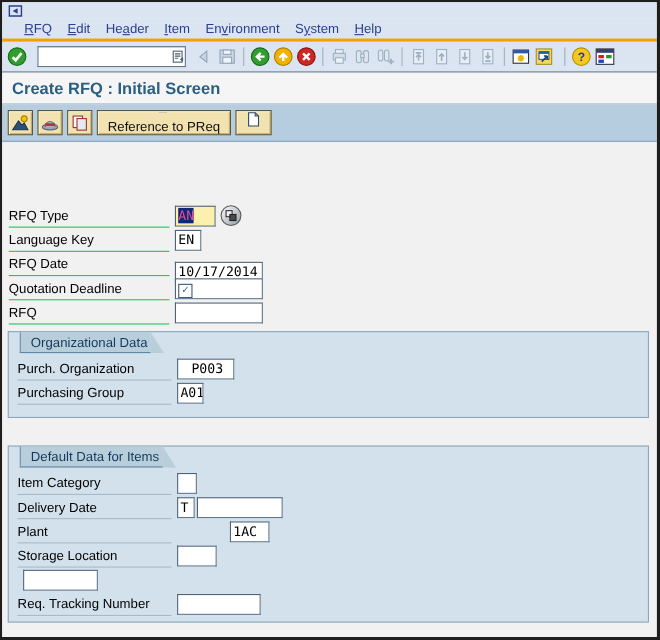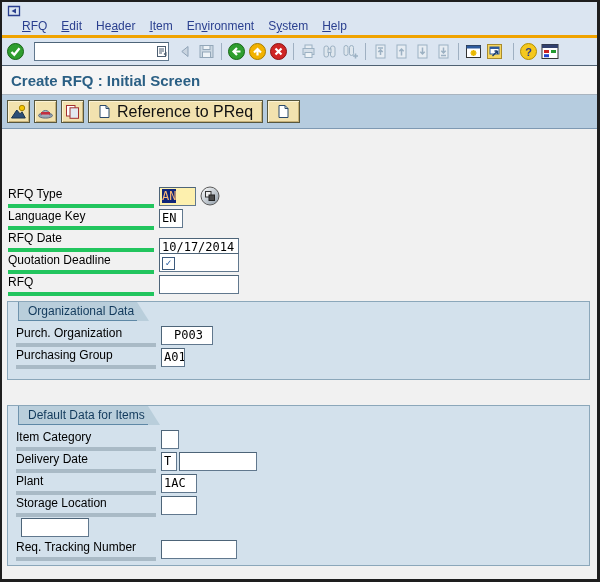--- a/index.html
+++ b/index.html
@@ -21,33 +21,33 @@
        background:#fff;display:flex;align-items:center;margin:0 6px 0 8px;flex:0 0 auto;}
   .cmd input{flex:1;min-width:0;border:0;outline:none;height:15px;font:12px "DejaVu Sans Mono",monospace;background:transparent;}
   
   .titlebar{height:28px;background:#f5f5f5;border-bottom:1px solid #a9b4bf;display:flex;align-items:center;padding-left:9px;}
   .page-title{font-size:15px;font-weight:bold;color:#2a5f84;}
   
   .apptool{height:33px;background:#b6ccdf;border-bottom:1px solid #7e99b3;display:flex;align-items:center;
            padding-left:5px;gap:4px;}
   .abtn{box-sizing:border-box;height:23px;background:#f2e2af;border:1px solid #57573f;
         box-shadow:inset 1px 1px 0 #fcf3d5, inset -1px -1px 0 #c7b178;
-        display:flex;align-items:center;gap:6px;padding:0 9px;font-size:16px;color:#111;cursor:default;white-space:nowrap;}
+        display:flex;align-items:center;gap:6px;padding:0 9px;font-size:12px;color:#111;cursor:default;white-space:nowrap;flex-direction:column;}
   .abtn.icon-only{width:23px;padding:0;justify-content:center;}
   
   .main{position:relative;flex:1;background:#f1f1f1;}
   .fields-main{position:absolute;top:56px;left:6px;}
   .frow{height:22px;display:flex;align-items:center;}
-  .flabel{width:146px;height:20px;line-height:20px;border-bottom:4px solid #22c55e;font-size:12px;color:#000;}
+  .flabel{width:146px;height:20px;line-height:20px;border-bottom:1px solid #22c55e;font-size:12px;color:#000;}
   .fctrl{display:flex;align-items:center;margin-left:5px;gap:2px;}
   .sapfield{box-sizing:border-box;height:19px;border:1px solid #61788e;border-top-color:#4d6478;border-left-color:#4d6478;
             background:#fff;font:12px "DejaVu Sans Mono",monospace;padding:1px 2px 0;color:#000;
             white-space:nowrap;overflow:hidden;}
   .sapfield.focused{background:#fdf0ae;}
-  .sel{background:#10267a;color:#fdba74;}
+  .sel{background:#10267a;color:#ec4899;}
   .reqcheck{display:inline-block;width:11px;height:11px;border:1px solid #3c5a7c;color:#2d5fa0;
             font-size:10px;line-height:10px;text-align:center;margin-top:1px;}
   .mcbtn{width:20px;height:20px;margin-left:2px;display:flex;align-items:center;justify-content:center;flex:0 0 auto;}
   
   .groupbox{position:absolute;left:5px;right:7px;background:#d3e1ec;border:1px solid #8ba7ba;box-sizing:border-box;}
   .gb-org{top:172px;height:79px;}
   .gb-def{top:276px;height:161px;}
   .gtabrow{display:flex;height:19px;}
   .gtab{background:#b9cedb;color:#123a5c;font-size:12px;line-height:19px;padding:0 3px 0 9px;
         border-left:1px solid #6f93ad;border-bottom:1px solid #5e88a6;margin-left:10px;}
@@ -331,21 +331,21 @@
           <div class="frow">
             <div class="flabel">Delivery Date</div>
             <div class="fctrl">
               <div class="sapfield" style="width: 16px;">T</div>
               <div class="sapfield" style="width: 78px;"></div>
             </div>
           </div>
           <div class="frow">
             <div class="flabel">Plant</div>
             <div class="fctrl">
-              <div class="sapfield" style="width: 36px;">1AC</div>
+              <div class="sapfield" style="width: 36px; margin-left: 48px;">1AC</div>
             </div>
           </div>
           <div class="frow">
             <div class="flabel">Storage Location</div>
             <div class="fctrl">
               <div class="sapfield" style="width: 36px;"></div>
             </div>
           </div>
           <div class="frow">
             <div class="fctrl">

